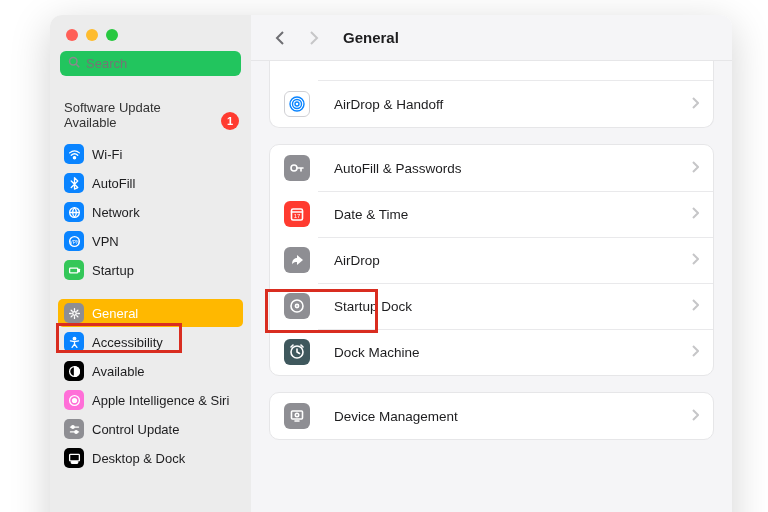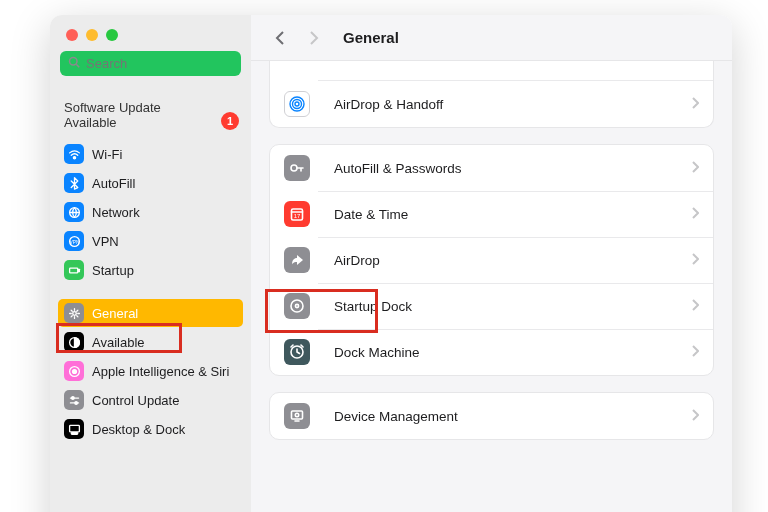--- a/index.html
+++ b/index.html
@@ -117,20 +117,29 @@
         <li class="side-item selected" style="margin-top: 14px;">
           <span class="ic" style="background:#8e8e93">
             <svg viewBox="0 0 16 16" fill="none" stroke="#fff" stroke-width="1.6" stroke-linecap="round" stroke-linejoin="round">
               <circle cx="8" cy="8" r="2.2"></circle>
               <path d="M8 2v2M8 12v2M2 8h2M12 8h2M3.8 3.8l1.4 1.4M10.8 10.8l1.4 1.4M3.8 12.2l1.4-1.4M10.8 5.2l1.4-1.4"></path>
             </svg>
           </span>
           <span class="lbl">General</span>
         </li>
         <li class="side-item">
+          <span class="ic" style="background:#0a84ff">
+            <svg viewBox="0 0 16 16" fill="none" stroke="#fff" stroke-width="1.6" stroke-linecap="round" stroke-linejoin="round">
+              <circle cx="8" cy="3.2" r="1.6" fill="#fff"></circle>
+              <path d="M3 6 L8 7 L13 6 M8 7 V10 L5 14 M8 10 L11 14"></path>
+            </svg>
+          </span>
+          <span class="lbl">Accessibility</span>
+        </li>
+        <li class="side-item">
           <span class="ic" style="background:#000000">
             <svg viewBox="0 0 16 16" fill="none" stroke="#fff" stroke-width="1.6" stroke-linecap="round" stroke-linejoin="round">
               <circle cx="8" cy="8" r="6"></circle>
               <path d="M8 2 A6 6 0 0 1 8 14 Z" fill="#fff"></path>
             </svg>
           </span>
           <span class="lbl">Available</span>
         </li>
         <li class="side-item">
           <span class="ic" style="background:#ff6fd8">

